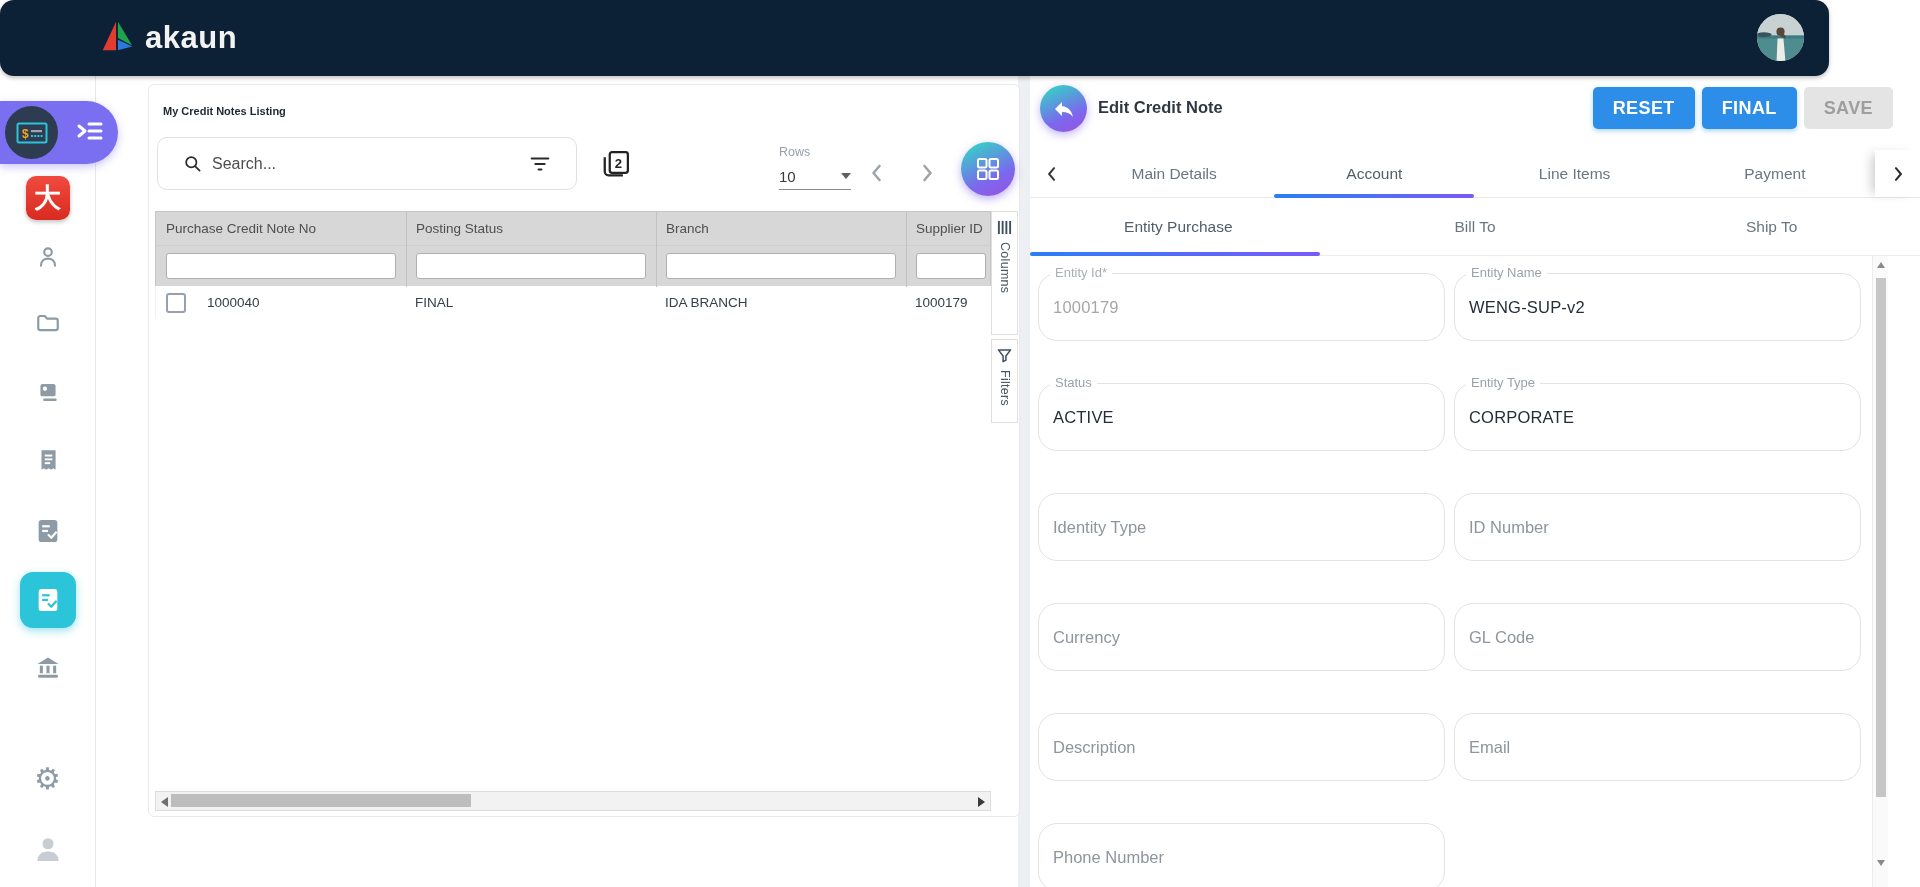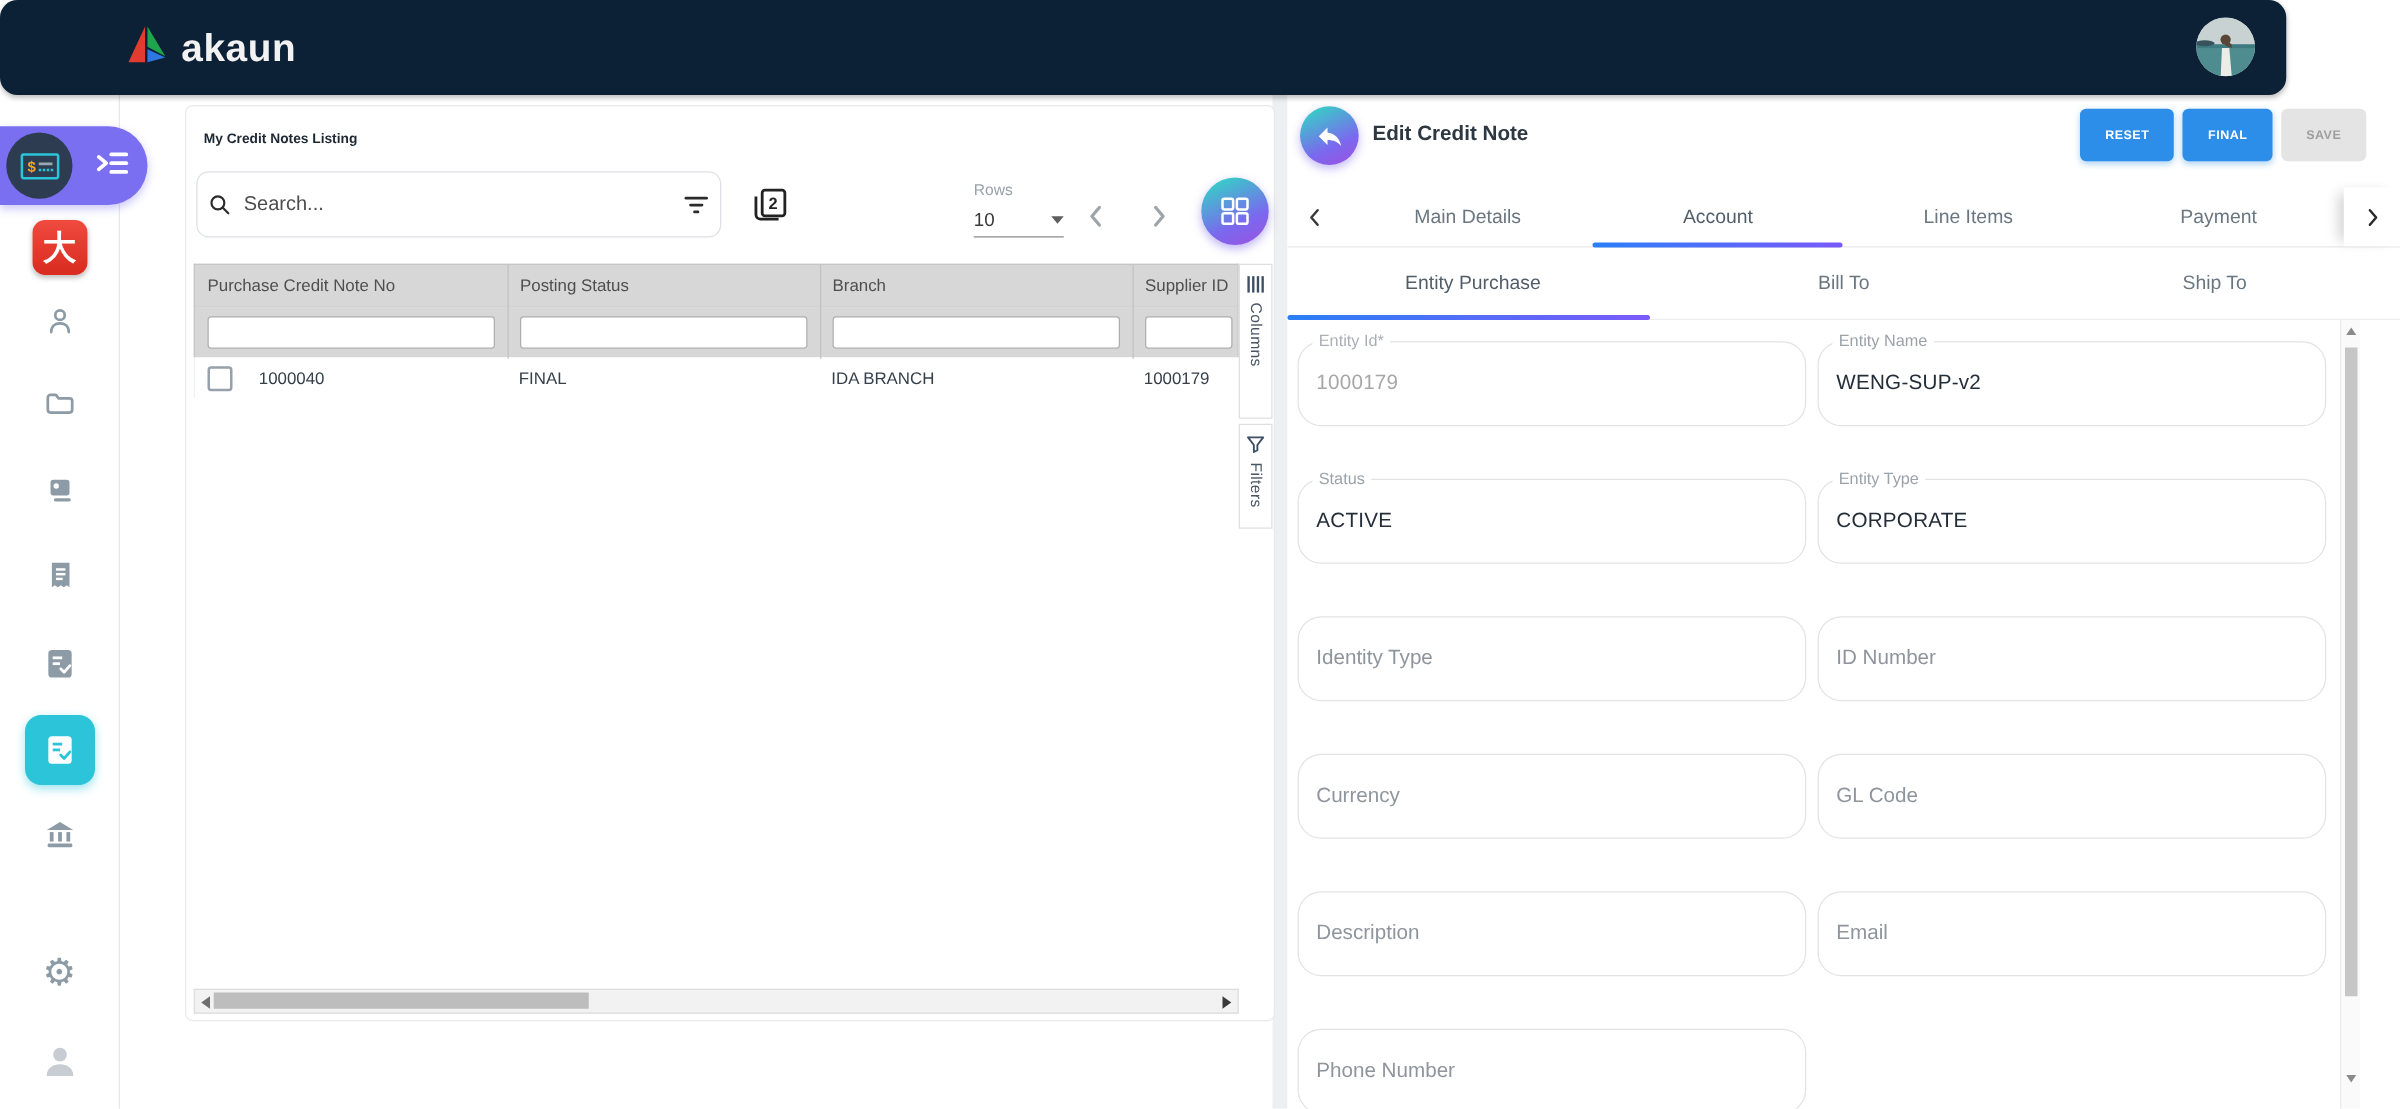--- a/index.html
+++ b/index.html
@@ -28,21 +28,21 @@
             border-radius:0 32px 32px 0;z-index:30;box-shadow:0 3px 8px rgba(122,111,240,.4);cursor:pointer;}
   .launch-circle{position:absolute;left:5px;top:5px;width:53px;height:53px;border-radius:50%;background:#2D3C50;
                  display:flex;align-items:center;justify-content:center;}
   .collapse-ic{position:absolute;left:76px;top:50%;transform:translateY(-50%);}
 
   
   .listing{position:absolute;left:148px;top:84px;width:870px;height:731px;background:#fff;
            border:1px solid #E7E9EC;border-radius:6px;z-index:5;}
   .listing-title{position:absolute;left:14px;top:20px;font-size:11px;font-weight:600;color:#1D2733;}
   .search-box{position:absolute;left:8px;top:52px;width:420px;height:53px;border:1.5px solid #DDE0E4;border-radius:10px;
-              display:flex;align-items:center;box-sizing:border-box;padding:0 8px;background:#fff;}
+              display:flex;align-items:center;box-sizing:border-box;padding:0 25px;background:#fff;}
   .search-input{flex:1;border:none;outline:none;font-size:16px;color:#333;margin-left:8px;font-family:"Liberation Sans",sans-serif;background:transparent;}
   .search-input::placeholder{color:#4D4D4D;}
   .copy2{position:absolute;left:452px;top:64px;cursor:pointer;}
   .rows-label{position:absolute;left:630px;top:60px;font-size:12.5px;color:#98A0A8;}
   .rows-select{position:absolute;left:630px;top:78px;width:72px;height:26px;border-bottom:1px solid #8A8A8A;
                display:flex;align-items:center;justify-content:space-between;cursor:pointer;}
   .rows-value{font-size:15px;color:#3A3A3A;}
   .tri-down{width:0;height:0;border-left:5.5px solid transparent;border-right:5.5px solid transparent;border-top:6px solid #5F5F5F;}
   .pg-chev{position:absolute;top:76px;cursor:pointer;}
   .pg-prev{left:716px;} .pg-next{left:766px;}
@@ -79,21 +79,21 @@
   .vtext{writing-mode:vertical-rl;font-size:12.5px;color:#4A5663;margin-top:7px;letter-spacing:.3px;}
 
   
   .detail{position:absolute;left:1030px;top:76px;width:890px;height:811px;background:#fff;z-index:5;}
   .gapstrip{position:absolute;left:1018px;top:76px;width:12px;height:811px;background:#EDEFF2;}
   .back-btn{position:absolute;left:10px;top:9px;width:47px;height:47px;border-radius:50%;cursor:pointer;
             background:linear-gradient(155deg,#31D7C4 5%,#7B68EE 65%,#9C51E0 100%);
             display:flex;align-items:center;justify-content:center;box-shadow:0 3px 8px rgba(123,104,238,.45);}
   .detail-title{position:absolute;left:68px;top:22px;font-size:16.5px;font-weight:600;color:#2E3842;}
   .actions{position:absolute;right:27px;top:11px;display:flex;gap:7px;}
-  .btn{height:42px;border:none;border-radius:5px;font-size:10px;font-weight:700;letter-spacing:.4px;
+  .btn{height:42px;border:none;border-radius:5px;font-size:18px;font-weight:700;letter-spacing:.4px;
        font-family:"Liberation Sans",sans-serif;cursor:pointer;padding:0 20px;}
   .btn-blue{background:#2D8EE9;color:#fff;box-shadow:0 2px 5px rgba(45,142,233,.4);}
   .btn-disabled{background:#E4E4E4;color:#9E9E9E;cursor:default;}
 
   .tabs-row{position:absolute;left:0;top:74px;width:890px;height:48px;border-bottom:1px solid #E9E9E9;box-sizing:border-box;display:flex;}
   .tab-chev-left{width:44px;display:flex;align-items:center;justify-content:center;cursor:pointer;}
   .tab{flex:1;display:flex;align-items:center;justify-content:center;font-size:15.5px;color:#6A7680;cursor:pointer;}
   .tab.active{color:#515E69;}
   .tab-chev-right{width:45px;display:flex;align-items:center;justify-content:center;cursor:pointer;background:#fff;
                   box-shadow:-8px 0 10px -4px rgba(0,0,0,.18);}

